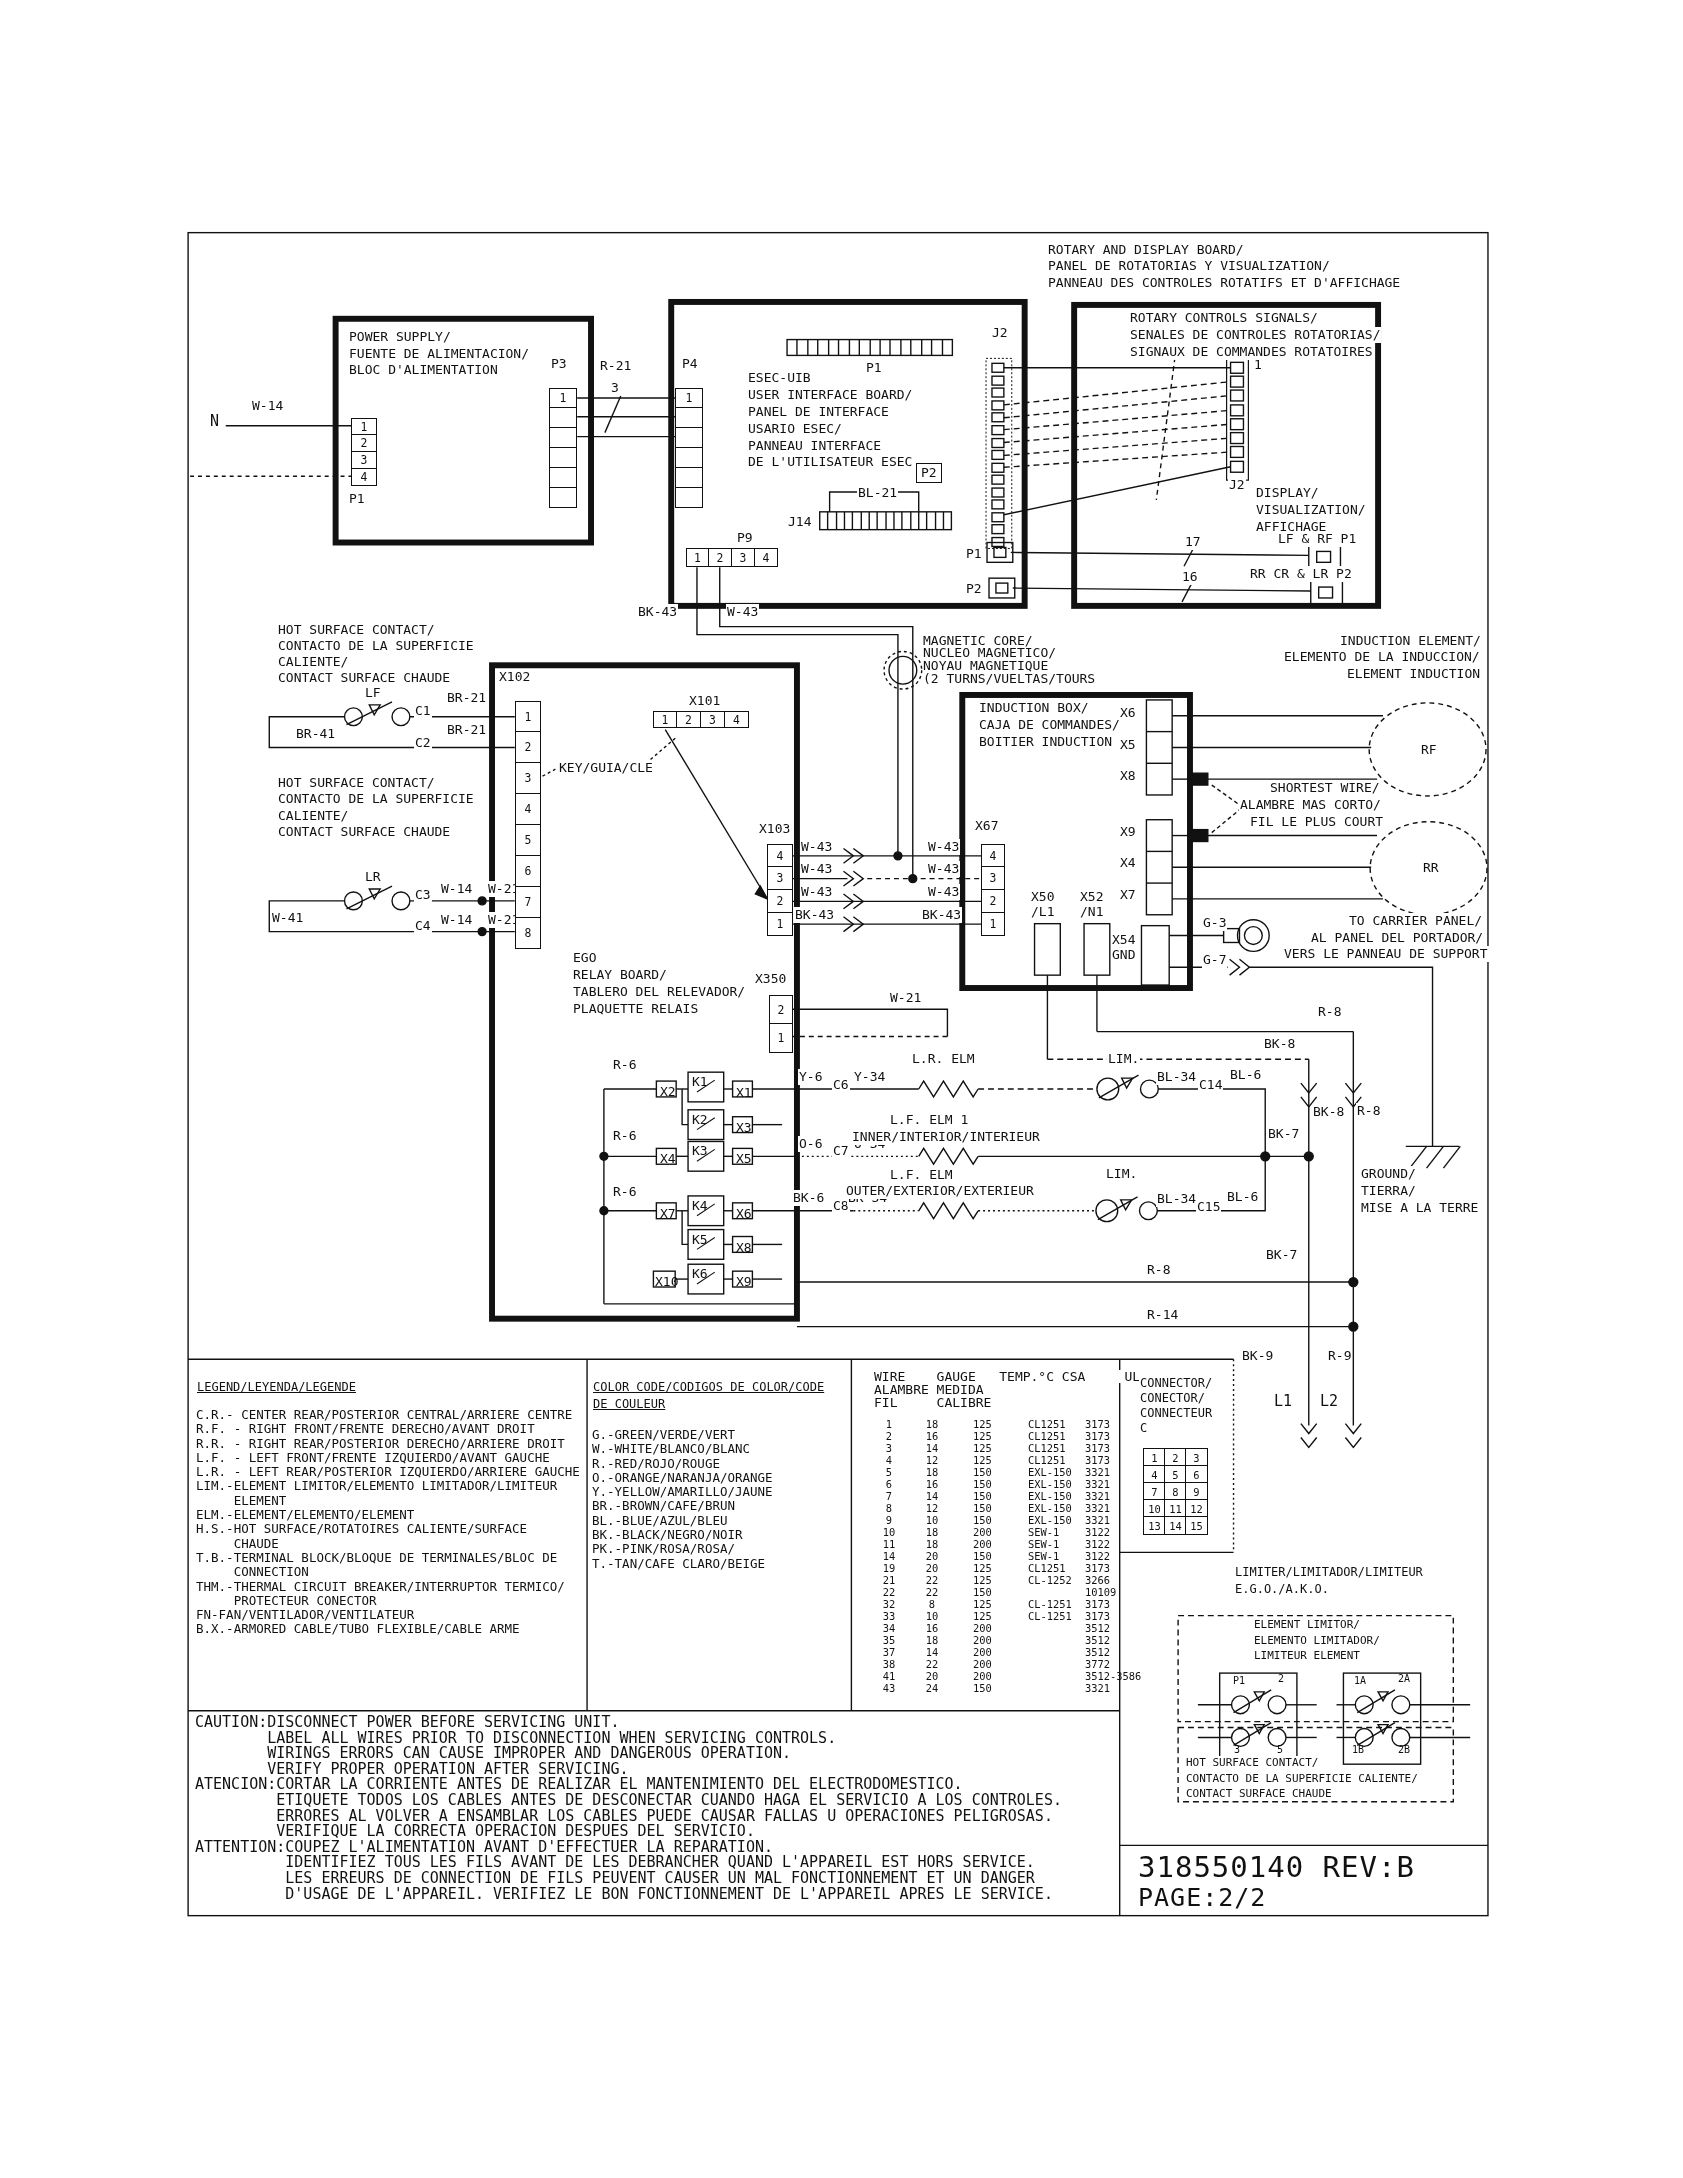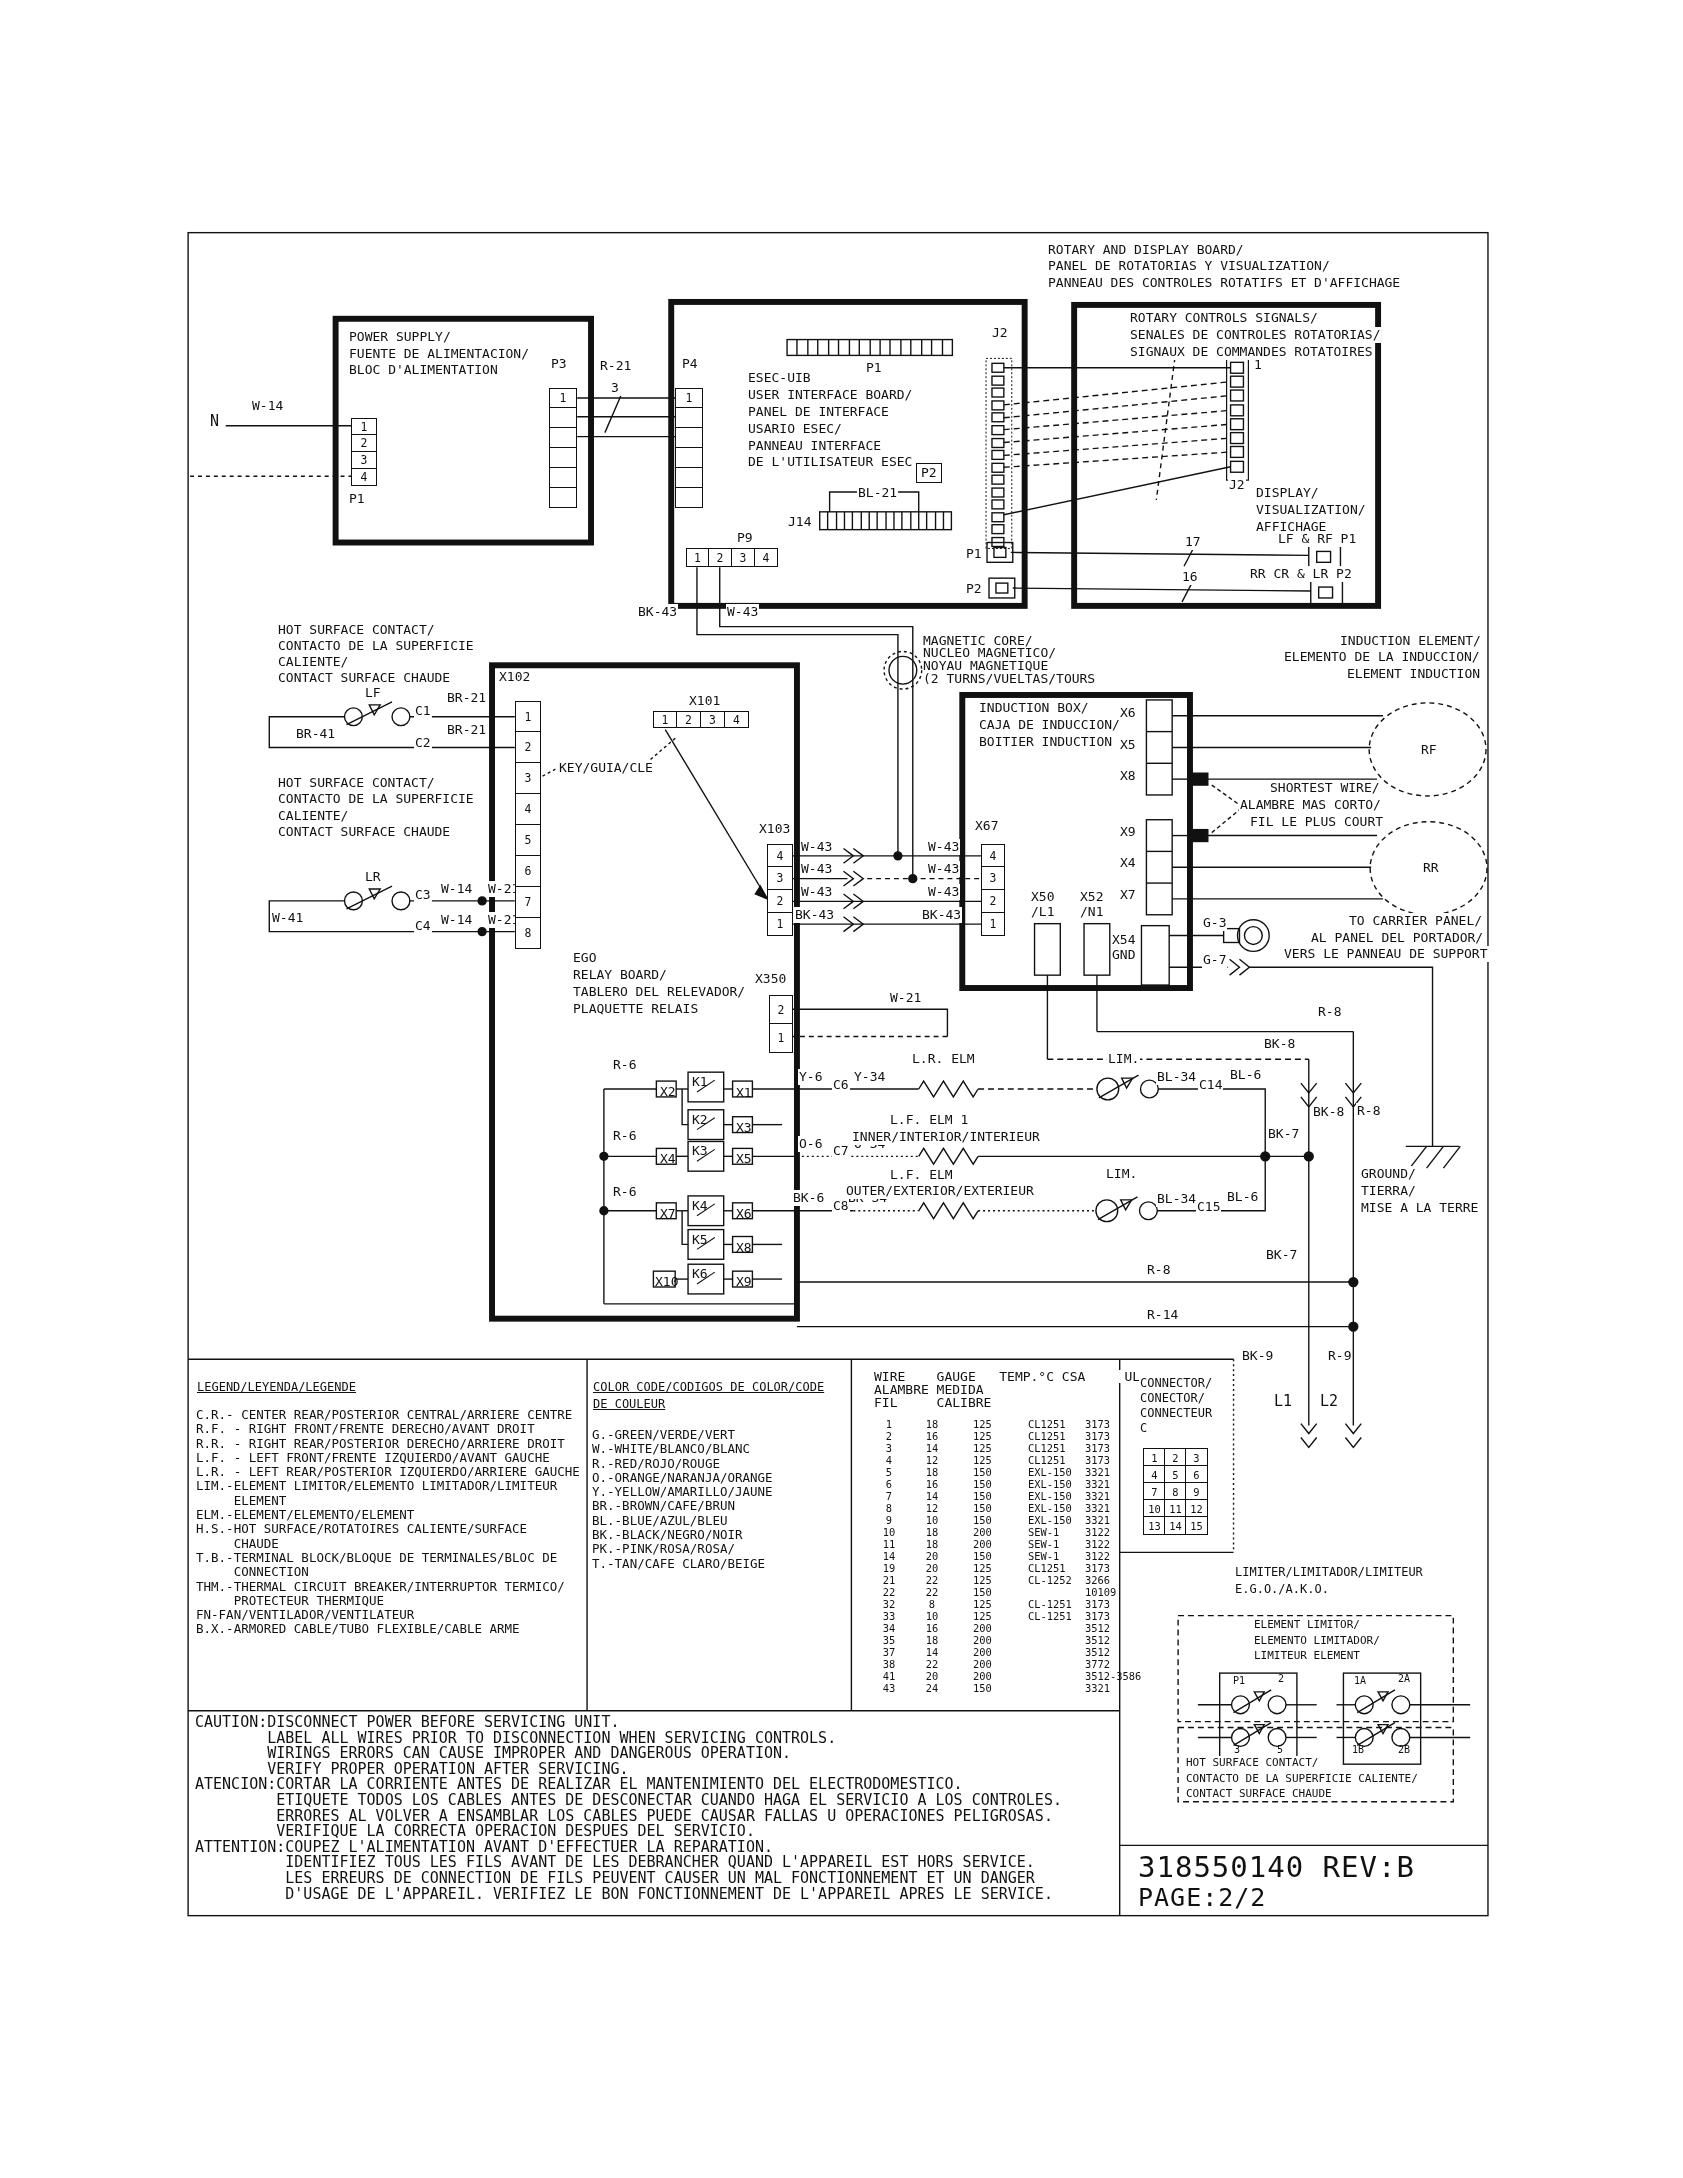--- a/index.html
+++ b/index.html
@@ -462,21 +462,21 @@
 <div class="t" style="left:800px;top:839px">W-43</div>
 <div class="t" style="left:800px;top:861px">W-43</div>
 <div class="t" style="left:800px;top:884px">W-43</div>
 <div class="t" style="left:794px;top:907px">BK-43</div>
 <div class="t" style="left:927px;top:839px">W-43</div>
 <div class="t" style="left:927px;top:861px">W-43</div>
 <div class="t" style="left:927px;top:884px">W-43</div>
 <div class="t" style="left:921px;top:907px">BK-43</div>
 
 <div class="t" style="left:978px;top:700px">INDUCTION BOX/</div>
-<div class="t" style="left:978px;top:717px">CAJA DE INDUCCION/</div>
+<div class="t" style="left:978px;top:717px">CAJA DE COMMANDES/</div>
 <div class="t" style="left:978px;top:734px">BOITIER INDUCTION</div>
 <div class="t" style="left:1119px;top:705px">X6</div>
 <div class="t" style="left:1119px;top:737px">X5</div>
 <div class="t" style="left:1119px;top:768px">X8</div>
 <div class="t" style="left:1119px;top:824px">X9</div>
 <div class="t" style="left:1119px;top:855px">X4</div>
 <div class="t" style="left:1119px;top:887px">X7</div>
 <div class="t" style="left:1030px;top:889px">X50</div>
 <div class="t" style="left:1030px;top:904px">/L1</div>
 <div class="t" style="left:1079px;top:889px">X52</div>
@@ -574,21 +574,21 @@
       <div>L.F. - LEFT FRONT/FRENTE IZQUIERDO/AVANT GAUCHE</div>
       <div>L.R. - LEFT REAR/POSTERIOR IZQUIERDO/ARRIERE GAUCHE</div>
       <div>LIM.-ELEMENT LIMITOR/ELEMENTO LIMITADOR/LIMITEUR</div>
       <div>     ELEMENT</div>
       <div>ELM.-ELEMENT/ELEMENTO/ELEMENT</div>
       <div>H.S.-HOT SURFACE/ROTATOIRES CALIENTE/SURFACE</div>
       <div>     CHAUDE</div>
       <div>T.B.-TERMINAL BLOCK/BLOQUE DE TERMINALES/BLOC DE</div>
       <div>     CONNECTION</div>
       <div>THM.-THERMAL CIRCUIT BREAKER/INTERRUPTOR TERMICO/</div>
-      <div>     PROTECTEUR THERMIQUE</div>
+      <div>     PROTECTEUR CONECTOR</div>
       <div>FN-FAN/VENTILADOR/VENTILATEUR</div>
       <div>B.X.-ARMORED CABLE/TUBO FLEXIBLE/CABLE ARME</div>
     </div>
 
 <div class="t s12 u" style="left:592px;top:1380px">COLOR CODE/CODIGOS DE COLOR/CODE</div>
 <div class="t s12 u" style="left:592px;top:1397px">DE COULEUR</div>
 <div class="list" style="left:592px;top:1428px">
 
 <div>G.-GREEN/VERDE/VERT</div>
       <div>W.-WHITE/BLANCO/BLANC</div>

